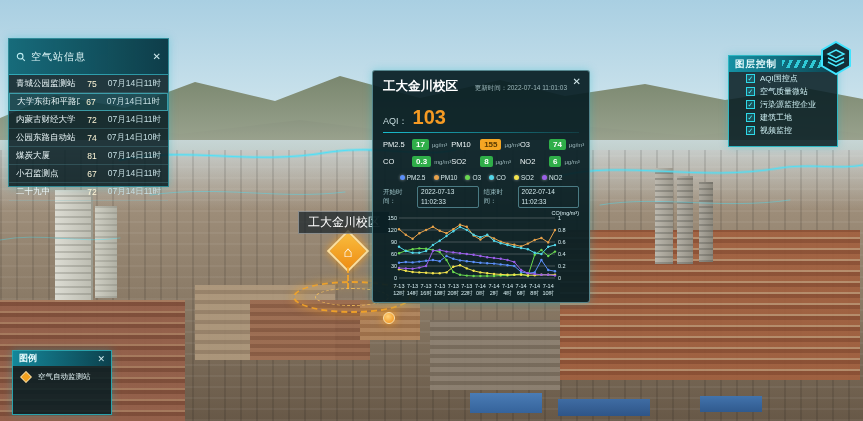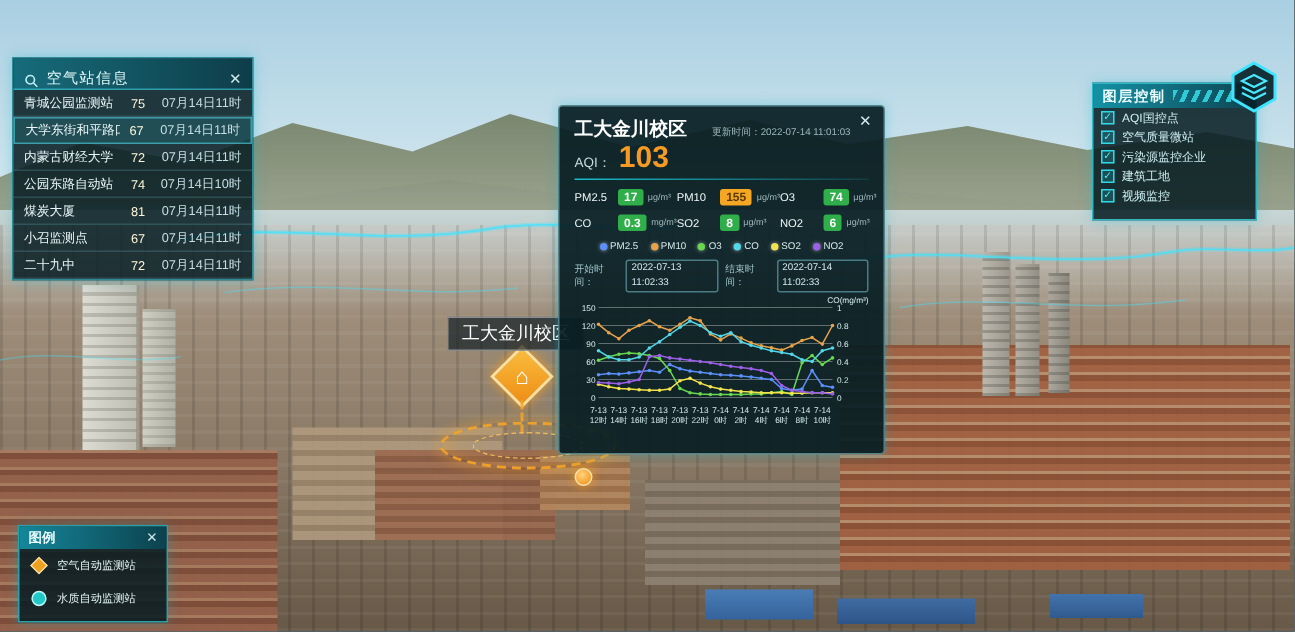--- a/index.html
+++ b/index.html
@@ -30,41 +30,41 @@
     clip-path:polygon(4% 0,96% 0,100% 100%,0 100%);}
   .header .title{position:relative;font-size:16px;font-weight:bold;color:#fff;
     letter-spacing:7px;text-shadow:0 1px 2px rgba(0,40,50,.6);}
 
   
   .panel{position:absolute;background:rgba(6,28,34,.86);
     border:1px solid rgba(60,210,225,.55);box-shadow:0 0 8px rgba(20,180,200,.35);}
 
   
   .station-panel{left:8px;top:38px;width:161px;height:149px;z-index:10;}
-  .sp-head{display:flex;align-items:flex-end;gap:5px;height:21px;padding:0 7px;
+  .sp-head{display:flex;align-items:center;gap:5px;height:36px;padding:0 7px;
     background:linear-gradient(90deg,rgba(22,110,126,.95),rgba(12,62,74,.9));
     border-bottom:1px solid rgba(70,220,235,.55);}
   .sp-title{font-size:10px;color:#dff6f8;letter-spacing:1px;}
   .sp-close{margin-left:auto;font-size:10px;color:#cfe9ec;cursor:pointer;line-height:1;}
   .srow{display:flex;align-items:center;height:18px;padding:4px 7px;
     border-bottom:1px solid rgba(110,190,205,.22);font-size:8.5px;}
   .srow.selected{background:rgba(40,185,205,.16);border:1px solid rgba(85,225,240,.55);}
   .sname{flex:1;white-space:nowrap;overflow:hidden;color:#eaf6f8;}
   .saqi{width:22px;text-align:center;color:#fdf6d8;}
   .stime{width:58px;text-align:right;color:#c6dfe3;}
 
   
   .popup{left:372px;top:70px;width:218px;height:233px;z-index:12;
     background:rgba(7,30,36,.93);border:1px solid rgba(150,225,235,.5);
     border-radius:3px;padding:7px 10px 4px;}
   .pp-head{display:flex;align-items:baseline;gap:8px;}
   .pp-title{font-size:12.5px;font-weight:bold;color:#fff;}
   .pp-update{font-size:6.5px;color:#9db8bc;margin-left:auto;margin-right:12px;}
   .pp-close{position:absolute;top:5px;right:8px;font-size:10px;color:#d5ecef;cursor:pointer;}
-  .pp-aqi{display:flex;align-items:baseline;gap:5px;margin-top:0;}
+  .pp-aqi{display:flex;align-items:baseline;gap:5px;margin-top:12px;}
   .pp-aqi-label{font-size:9px;color:#c8dde0;}
   .pp-aqi-value{font-size:20px;font-weight:bold;color:#f59a23;line-height:1;}
   .pp-div{height:1px;margin-top:4px;background:linear-gradient(90deg,#19bccd,rgba(25,188,205,.15));}
   .pol-grid{display:grid;grid-template-columns:1fr 1fr 1fr;row-gap:6px;margin-top:6px;}
   .pol-cell{display:flex;align-items:center;gap:3px;}
   .pol-label{font-size:7.5px;color:#eef6f7;width:26px;}
   .pol-badge{font-size:8px;font-weight:bold;color:#fff;border-radius:2px;
     padding:1px 4px;min-width:12px;text-align:center;}
   .pol-badge.good{background:#2fae49;}
   .pol-badge.moderate{background:#f5a623;color:#5a3a00;}
@@ -82,21 +82,21 @@
   .tickR{font-size:5.5px;fill:#d7eef2;}
 
   
   .layer-panel{left:728px;top:55px;width:110px;height:92px;z-index:10;
     border:1px solid rgba(50,215,230,.8);}
   .lp-head{display:flex;align-items:center;height:16px;padding:0 6px;gap:5px;
     background:linear-gradient(90deg,rgba(20,150,170,.95),rgba(10,70,84,.85));}
   .lp-title{font-size:9.5px;font-weight:bold;color:#e8fbfd;letter-spacing:1px;}
   .lp-stripes{flex:1;height:8px;
     background:repeating-linear-gradient(115deg,#35dce9 0 3px,transparent 3px 7px);opacity:.85;}
-  .lp-item{display:flex;align-items:center;gap:5px;height:13px;padding:0 5px;}
+  .lp-item{display:flex;align-items:center;gap:5px;height:13px;padding:0 17px;}
   .lp-check{width:9px;height:9px;border:1px solid #2fd9e8;background:rgba(30,200,225,.22);
     color:#49f2ff;font-size:7px;line-height:7px;text-align:center;}
   .lp-label{font-size:8px;color:#cdeef2;}
   .hex-icon{position:absolute;left:818px;top:40px;width:36px;height:36px;z-index:11;}
 
   
   .legend-panel{left:12px;top:350px;width:100px;height:65px;z-index:10;
     border:1px solid rgba(50,215,230,.7);}
   .gp-head{display:flex;align-items:center;height:15px;padding:0 6px;
     background:linear-gradient(90deg,rgba(20,140,160,.95),rgba(10,70,84,.85));}
@@ -570,22 +570,16 @@
       <span class="gp-title">图例</span>
       <span class="gp-close">✕</span>
     </div>
     <div>
         <div class="gp-item">
           <svg class="gp-icon" viewBox="0 0 12 12">
          <rect x="2.2" y="2.2" width="7.6" height="7.6" transform="rotate(45 6 6)" fill="#f0a020" stroke="#ffe0a0" stroke-width="1"></rect>
           </svg>
           <span class="gp-label">空气自动监测站</span>
         </div>
-        <div class="gp-item">
-          <svg class="gp-icon" viewBox="0 0 12 12">
-         <circle cx="6" cy="6" r="4.6" fill="#20c8c8" stroke="#bdf4f4" stroke-width="1"></circle>
-          </svg>
-          <span class="gp-label">水质自动监测站</span>
-        </div>
       </div>
   </div>
 
 </div>
 
 </body></html>

